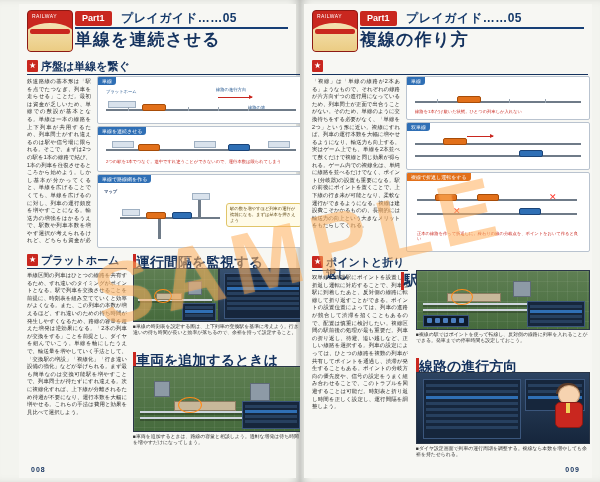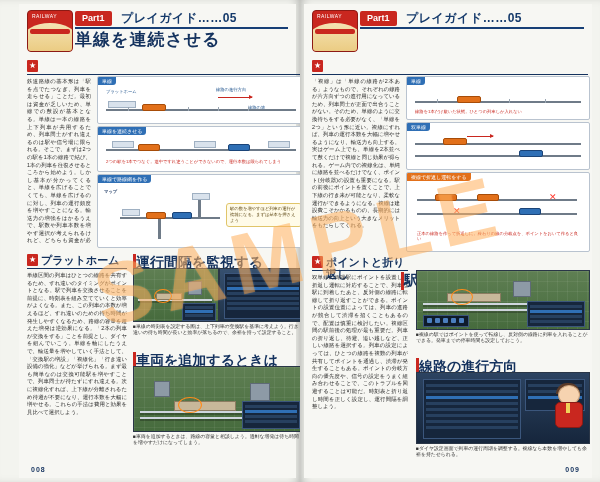--- a/index.html
+++ b/index.html
@@ -138,20 +138,21 @@
         <div class="barwrap">
           <span class="part">Part1</span>
           <span class="guide">プレイガイド……05</span>
         </div>
         <div class="rule"></div>
         <div class="title">単線を連続させる</div>
       </div>
 
       <div class="sec" style="top:56px;left:8px;width:276px;">
         <div class="star">★</div>
+        <div class="txt">序盤は単線を繋ぐ</div>
         <div class="ul"></div>
       </div>
 
       <div class="vtext" style="position:absolute;left:8px;top:74px;width:64px;height:166px;overflow:hidden;">鉄道路線の基本形は「駅を点でたつなぎ、列車を走らせる」ことだ。最初は資金が乏しいため、単線での敷設が基本となる。単線は一本の線路を上下列車が共用するため、列車同士がすれ違えるのは駅や信号場に限られる。そこで、まずは2つの駅を1本の線路で結び、1本の列車を往復させるところから始めよう。しかし基本が分かってくると、単線を広げることでくても、単線を広げるのに対し、列車の運行頻度を増やすことになる。輸送力の増強をはかるうえで、駅数や列車本数を増やす選択が考えられるけれど、どちらも資金が必要になる。いくつかの単線をまたぐ形に発展させていくときには、効率や後述のダイヤ設定に関係してくる。</div>
 
       <div class="fig" style="position:absolute;left:78px;top:72px;width:206px;height:46px;">
         <div class="figlabel">単線</div>
         <div class="note" style="left:8px;top:12px;">プラットホーム</div>
         <div class="note" style="left:118px;top:10px;">線路の進行方向</div>
         <div class="note" style="left:150px;top:28px;">線路の途</div>
@@ -255,20 +256,21 @@
       <div class="hdr">
         <div class="emblem">
           <div class="tiny">RAILWAY</div>
           <div class="arc"></div>
         </div>
         <div class="barwrap">
           <span class="part">Part1</span>
           <span class="guide">プレイガイド……05</span>
         </div>
         <div class="rule"></div>
+        <div class="title">複線の作り方</div>
       </div>
 
       <div class="sec" style="top:56px;left:8px;width:276px;">
         <div class="star">★</div>
         <div class="ul"></div>
       </div>
 
       <div class="vtext" style="position:absolute;left:8px;top:74px;width:88px;height:176px;overflow:hidden;">「複線」は「単線の線路が2本ある」ようなもので、それぞれの線路が片方向ずつの進行用になっているため、列車同士が正面で出合うことがない。そのため、単線のように交換待ちをする必要がなく、「単線を2つ」という形に近い。複線にすれば、列車の運行本数を大幅に増やせるようになり、輸送力も向上する。実はゲーム上でも、単線を2本並べて敷くだけで複線と同じ効果が得られる。ゲーム内での複線化は、単純に線路を並べるだけでなく、ポイント(分岐器)の設置も重要になる。駅の前後にポイントを置くことで、上下線の行き来が可能となり、柔軟な運行ができるようになる。複線は建設費こそかかるものの、長期的には輸送力の向上という大きなメリットをもたらしてくれる。</div>
 
       <div class="fig" style="position:absolute;left:102px;top:72px;width:182px;height:42px;">

